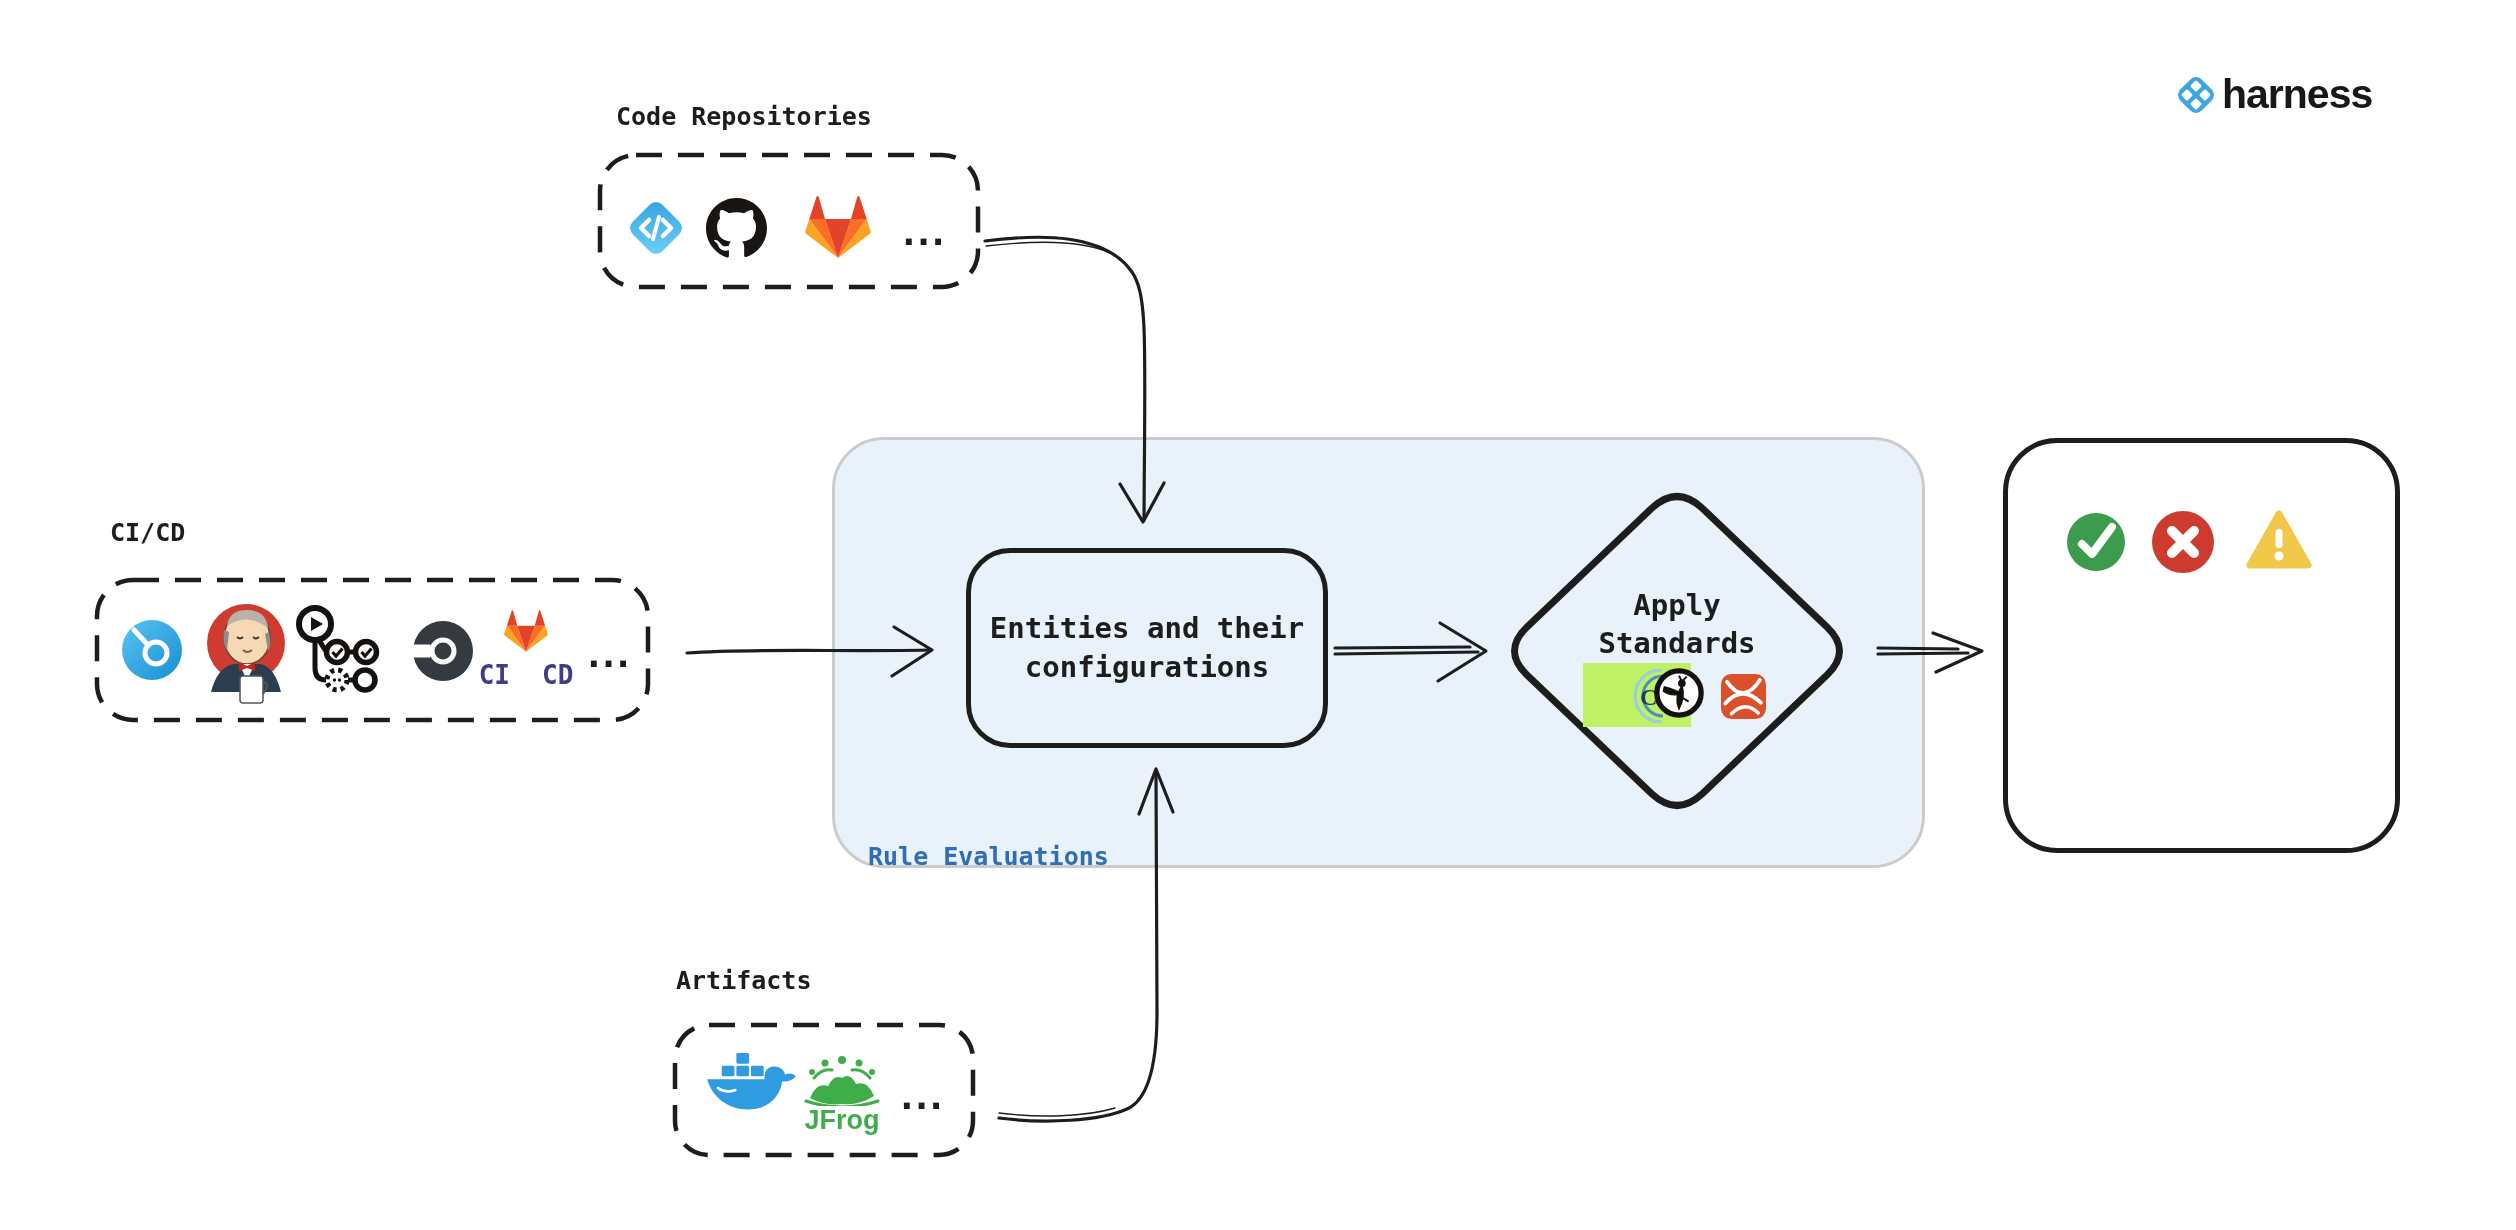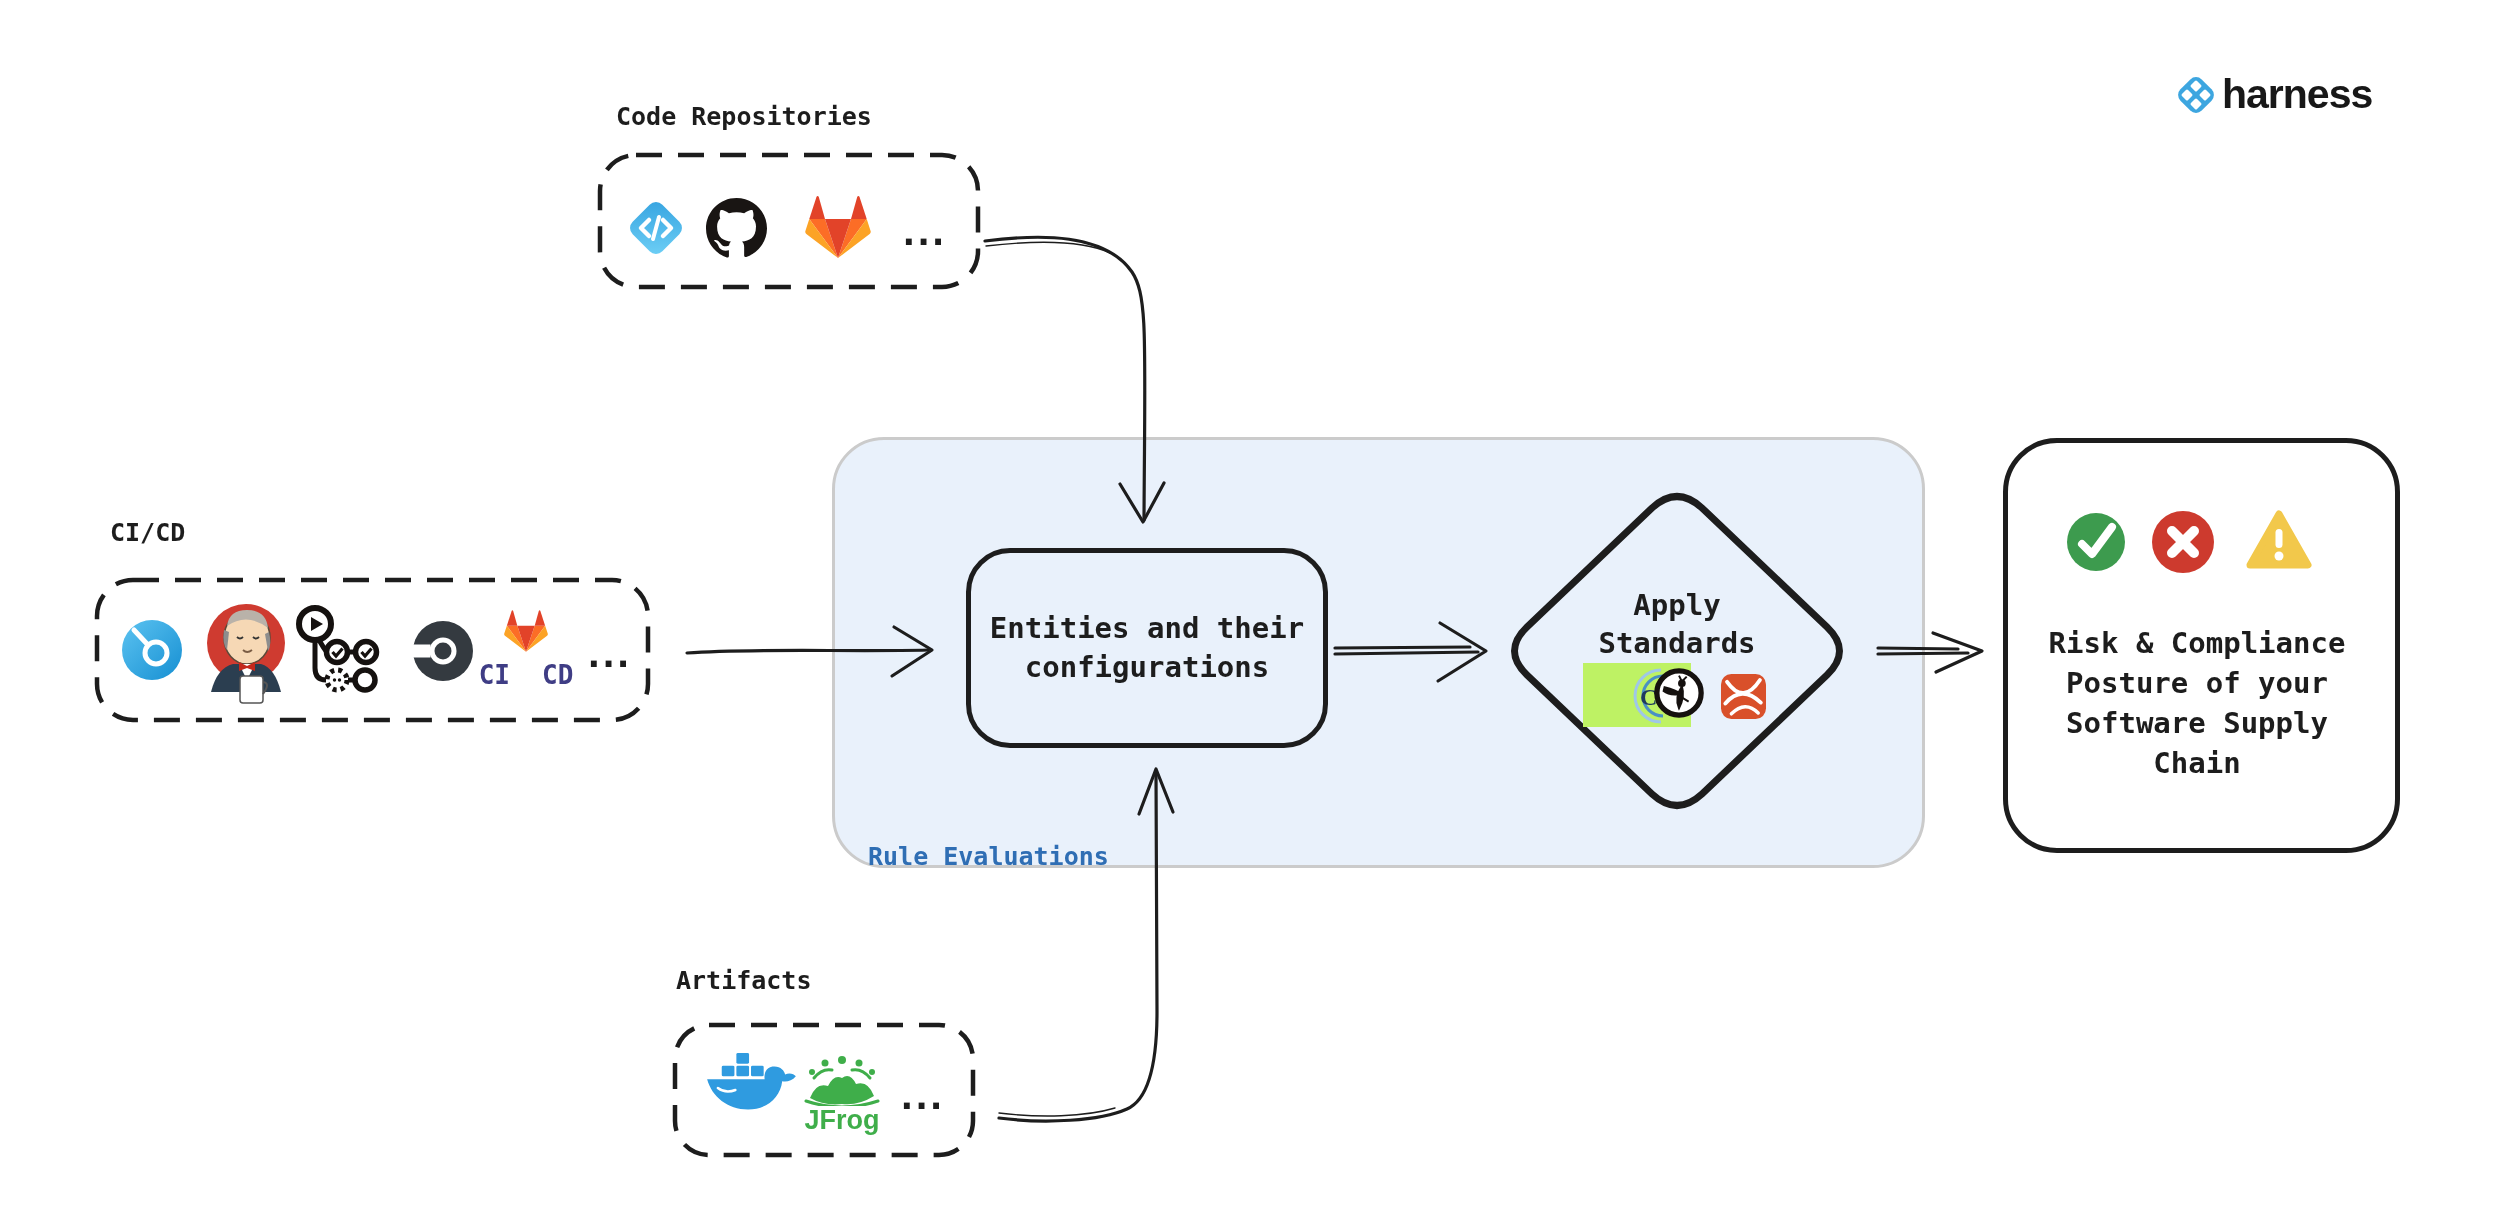--- a/index.html
+++ b/index.html
@@ -255,21 +255,20 @@
       <path d="M20 20 L42 42 M42 20 L20 42" stroke="#ffffff" stroke-width="10" stroke-linecap="round"></path>
     </svg>
   </div>
   <div class="abs" style="left:2246px;top:510px;">
     <svg class="icon" width="66" height="60" viewBox="0 0 66 60">
       <path d="M33 4 L62 55 H4 Z" fill="#f2c84b" stroke="#f2c84b" stroke-width="7" stroke-linejoin="round"></path>
       <rect x="29.5" y="19" width="7" height="19" rx="3.5" fill="#ffffff"></rect>
       <circle cx="33" cy="46" r="4.5" fill="#ffffff"></circle>
     </svg>
   </div>
-  <div class="abs out-text" style="left:2028px;top:623px;width:338px;">Risk &amp; Compliance Posture of your Software Supply Chain</div>
 
   <div class="abs" style="left:2174px;top:73px;">
     <svg class="icon" width="44" height="44" viewBox="0 0 44 44">
       <rect x="7" y="7" width="30" height="30" rx="8" fill="#3da6e0" transform="rotate(45 22 22)"></rect>
       <g fill="#ffffff">
         <rect x="17.7" y="8.7" width="8.6" height="8.6" rx="1.5" transform="rotate(45 22 13)"></rect>
         <rect x="8.7" y="17.7" width="8.6" height="8.6" rx="1.5" transform="rotate(45 13 22)"></rect>
         <rect x="26.7" y="17.7" width="8.6" height="8.6" rx="1.5" transform="rotate(45 31 22)"></rect>
         <rect x="17.7" y="26.7" width="8.6" height="8.6" rx="1.5" transform="rotate(45 22 31)"></rect>
       </g>

